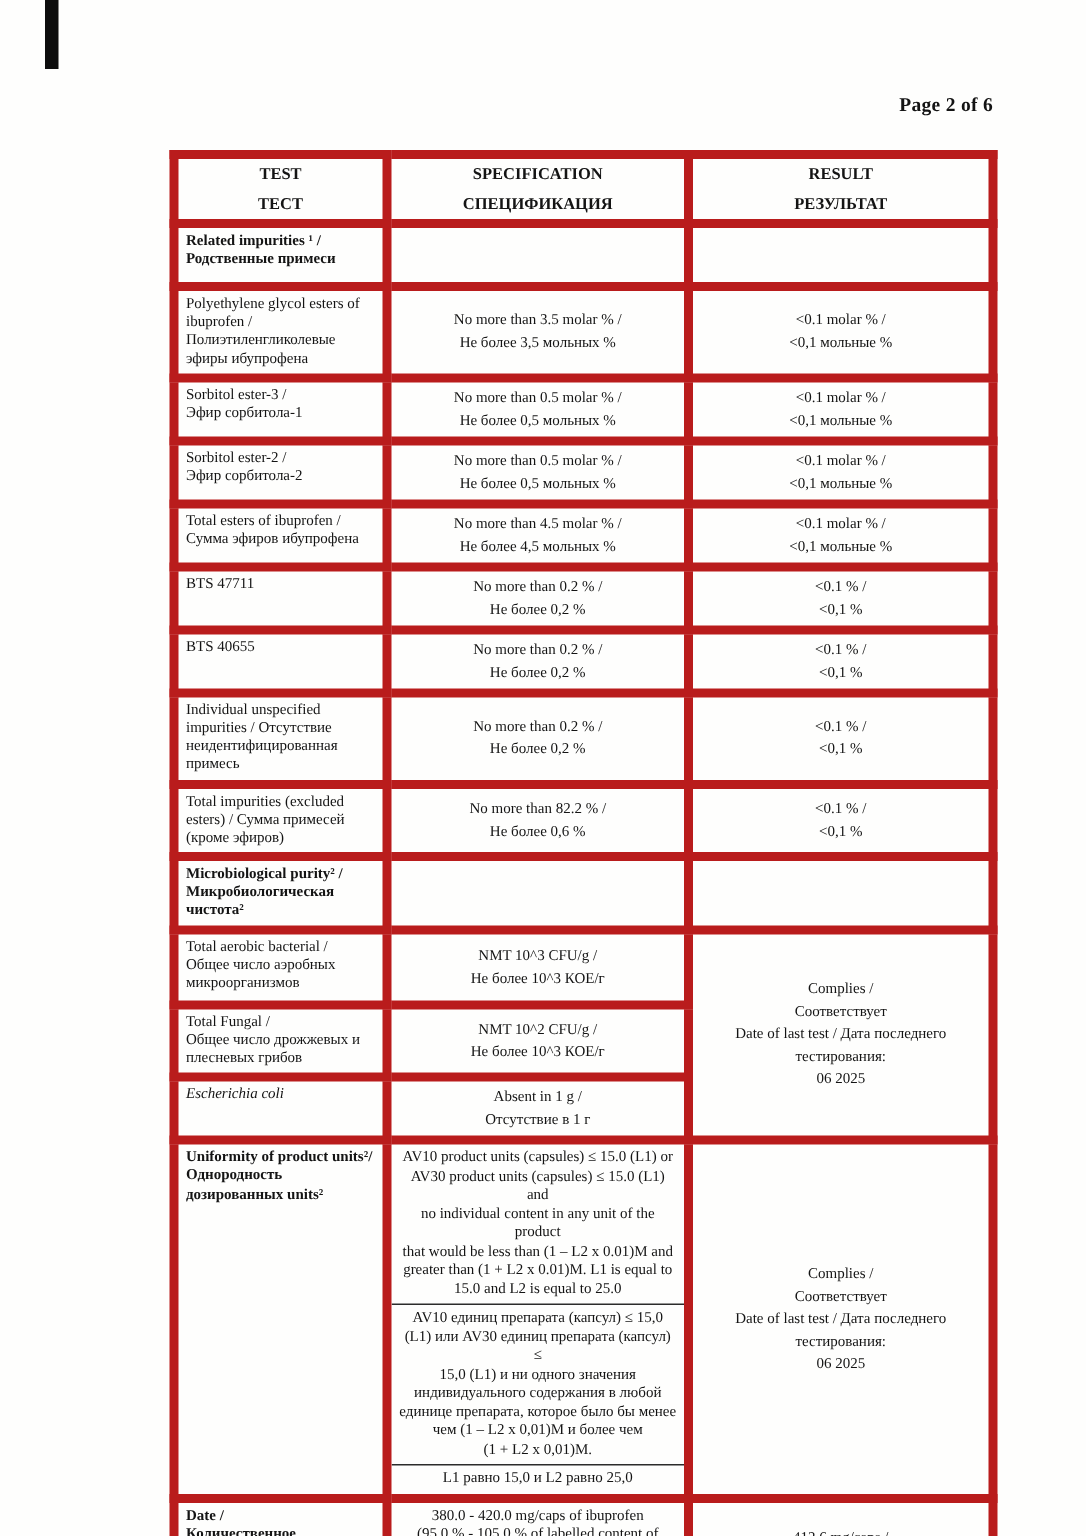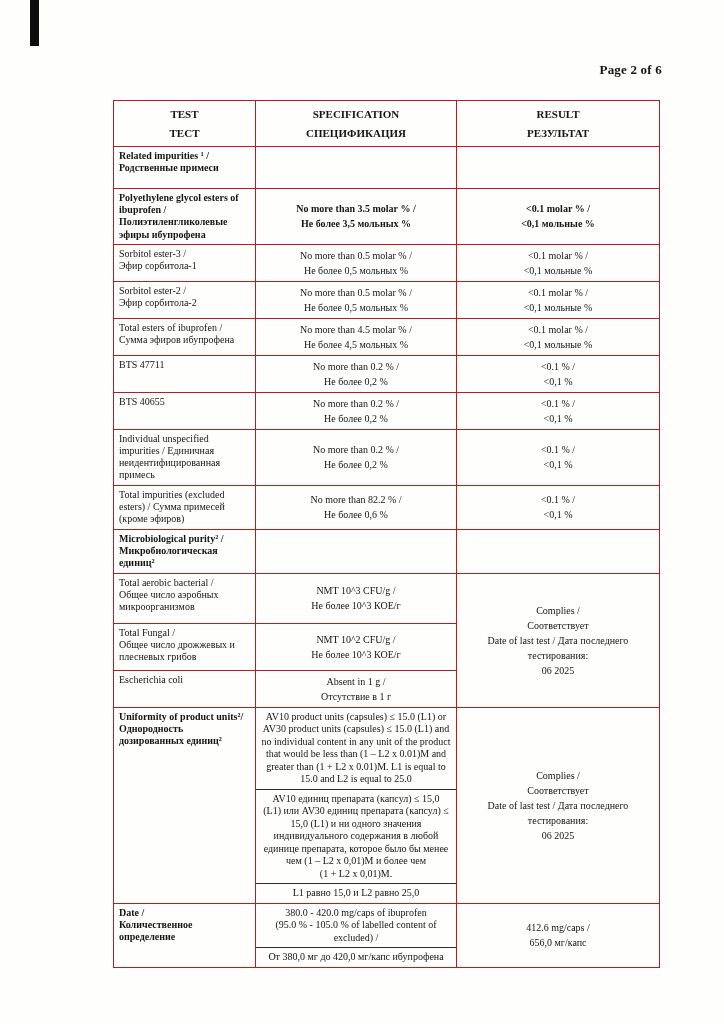--- a/index.html
+++ b/index.html
@@ -39,21 +39,21 @@
     width: 546px;
     border-collapse: collapse;
     table-layout: fixed;
     font-size: 10px;
   }
   .col-test   { width: 142px; }
   .col-spec   { width: 201px; }
   .col-result { width: 203px; }
 
   .coa-table th, .coa-table td {
-    border: 1px solid #b91c1c;
+    border: 6px solid #b91c1c;
     padding: 3px 5px;
     overflow: hidden;
   }
   .coa-table th {
     text-align: center;
     vertical-align: middle;
     font-size: 11px;
     font-weight: bold;
     height: 46px;
   }
@@ -68,21 +68,21 @@
   .spec-cell, .result-cell {
     text-align: center;
     vertical-align: middle;
   }
 
   .test-cell .text-line { line-height: 1.22; }
   .spec-cell .text-line, .result-cell .text-line { line-height: 1.5; }
   .dense .text-line { line-height: 1.25 !important; }
 
   .bold { font-weight: bold; }
-  .italic { }
+  .italic { font-style: italic; }
 
   .cell-divider {
     border-top: 1px solid #2b2b2b;
     margin: 3px -5px;
     height: 0;
   }
 
   .footer-note {
     position: absolute;
     left: 113px;
@@ -124,21 +124,21 @@
     </thead>
     <tbody>
         <tr style="height: 42px;">
           <td class="test-cell bold">
             <div class="text-line">Related impurities ¹ /</div>
             <div class="text-line">Родственные примеси</div>
           </td>
           <td class="spec-cell"></td>
           <td class="result-cell"></td>
         </tr>
-        <tr style="height: 52px; font-weight: bold;">
+        <tr style="height: 52px;">
           <td class="test-cell">
             <div class="text-line">Polyethylene glycol esters of</div>
             <div class="text-line">ibuprofen /</div>
             <div class="text-line">Полиэтиленгликолевые</div>
             <div class="text-line">эфиры ибупрофена</div>
           </td>
           <td class="spec-cell">
             <div class="text-line">No more than 3.5 molar % /</div>
             <div class="text-line">Не более 3,5 мольных %</div>
           </td>
@@ -211,21 +211,21 @@
             <div class="text-line">Не более 0,2 %</div>
           </td>
           <td class="result-cell">
             <div class="text-line">&lt;0.1 % /</div>
             <div class="text-line">&lt;0,1 %</div>
           </td>
         </tr>
         <tr style="height: 54px;">
           <td class="test-cell">
             <div class="text-line">Individual unspecified</div>
-            <div class="text-line">impurities / Единичная</div>
+            <div class="text-line">impurities / Отсутствие</div>
             <div class="text-line">неидентифицированная</div>
             <div class="text-line">примесь</div>
           </td>
           <td class="spec-cell">
             <div class="text-line">No more than 0.2 % /</div>
             <div class="text-line">Не более 0,2 %</div>
           </td>
           <td class="result-cell">
             <div class="text-line">&lt;0.1 % /</div>
             <div class="text-line">&lt;0,1 %</div>
@@ -243,21 +243,21 @@
           </td>
           <td class="result-cell">
             <div class="text-line">&lt;0.1 % /</div>
             <div class="text-line">&lt;0,1 %</div>
           </td>
         </tr>
         <tr style="height: 44px;">
           <td class="test-cell bold">
             <div class="text-line">Microbiological purity² /</div>
             <div class="text-line">Микробиологическая</div>
-            <div class="text-line">единиц²</div>
+            <div class="text-line">чистота²</div>
           </td>
           <td class="spec-cell"></td>
           <td class="result-cell"></td>
         </tr>
         <tr style="height: 50px;">
           <td class="test-cell">
             <div class="text-line">Total aerobic bacterial /</div>
             <div class="text-line">Общее число аэробных</div>
             <div class="text-line">микроорганизмов</div>
           </td>
@@ -290,21 +290,21 @@
           </td>
           <td class="spec-cell">
             <div class="text-line">Absent in 1 g /</div>
             <div class="text-line">Отсутствие в 1 г</div>
           </td>
         </tr>
         <tr style="height: 184px;">
           <td class="test-cell bold">
             <div class="text-line">Uniformity of product units²/</div>
             <div class="text-line">Однородность</div>
-            <div class="text-line">дозированных единиц²</div>
+            <div class="text-line">дозированных units²</div>
           </td>
           <td class="spec-cell dense">
             <div class="text-line">AV10 product units (capsules) ≤ 15.0 (L1) or</div>
             <div class="text-line">AV30 product units (capsules) ≤ 15.0 (L1) and</div>
             <div class="text-line">no individual content in any unit of the product</div>
             <div class="text-line">that would be less than (1 – L2 x 0.01)M and</div>
             <div class="text-line">greater than (1 + L2 x 0.01)M. L1 is equal to</div>
             <div class="text-line">15.0 and L2 is equal to 25.0</div>
             <div class="cell-divider"></div>
             <div class="text-line">AV10 единиц препарата (капсул) ≤ 15,0</div>

